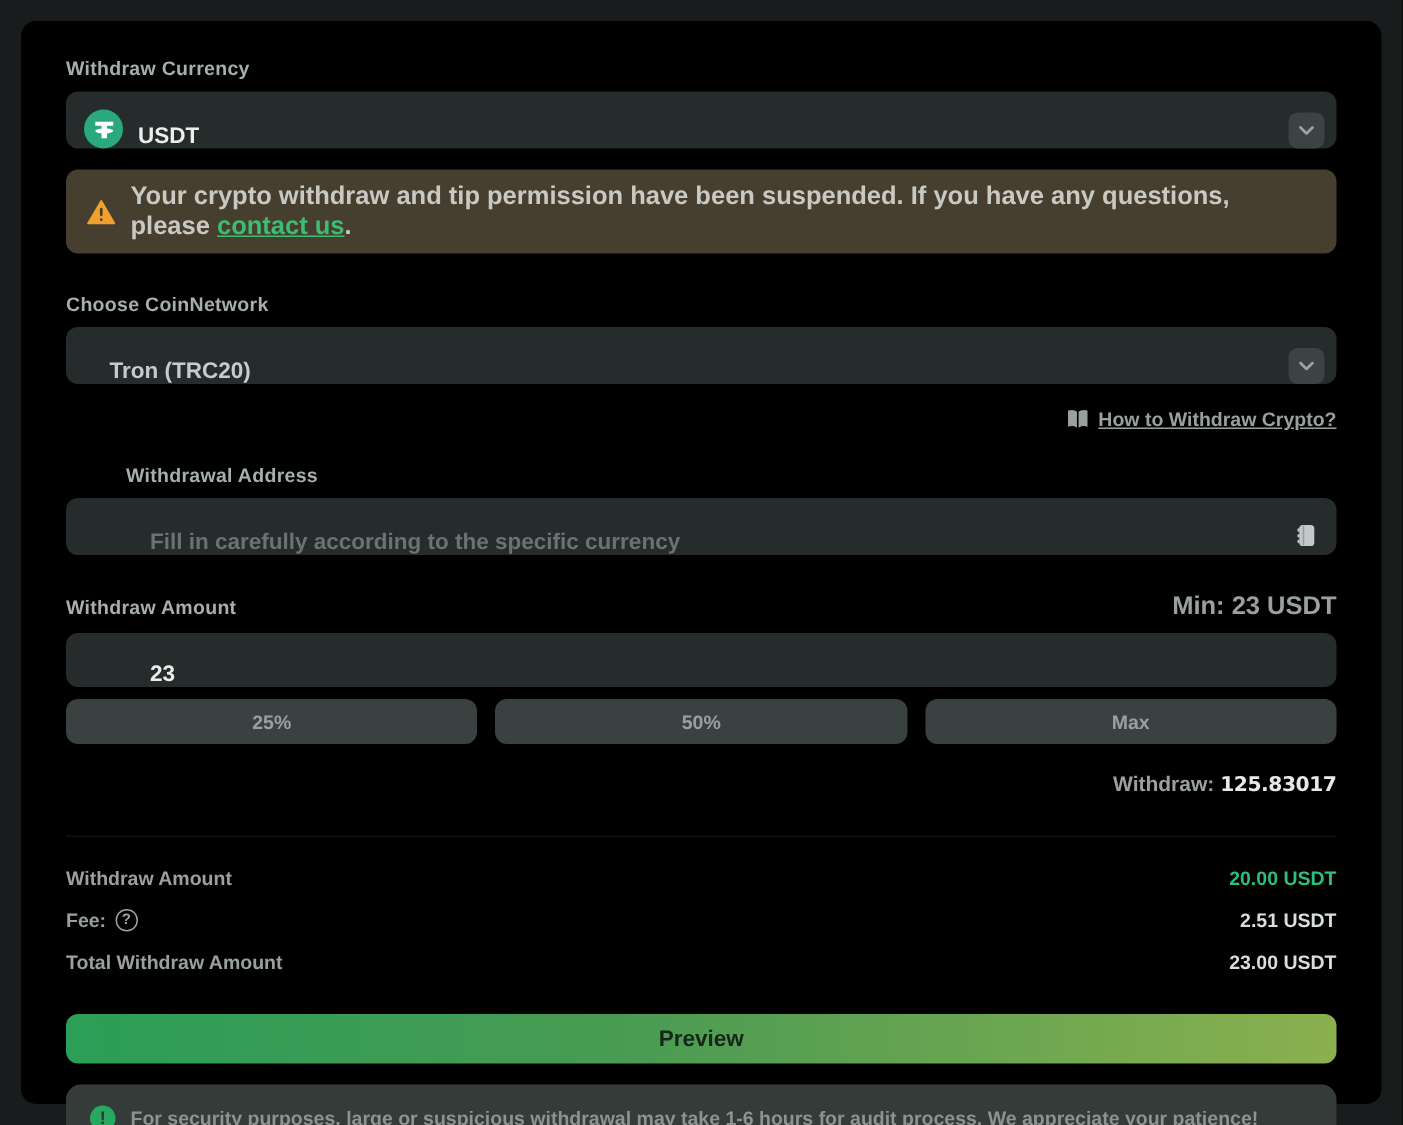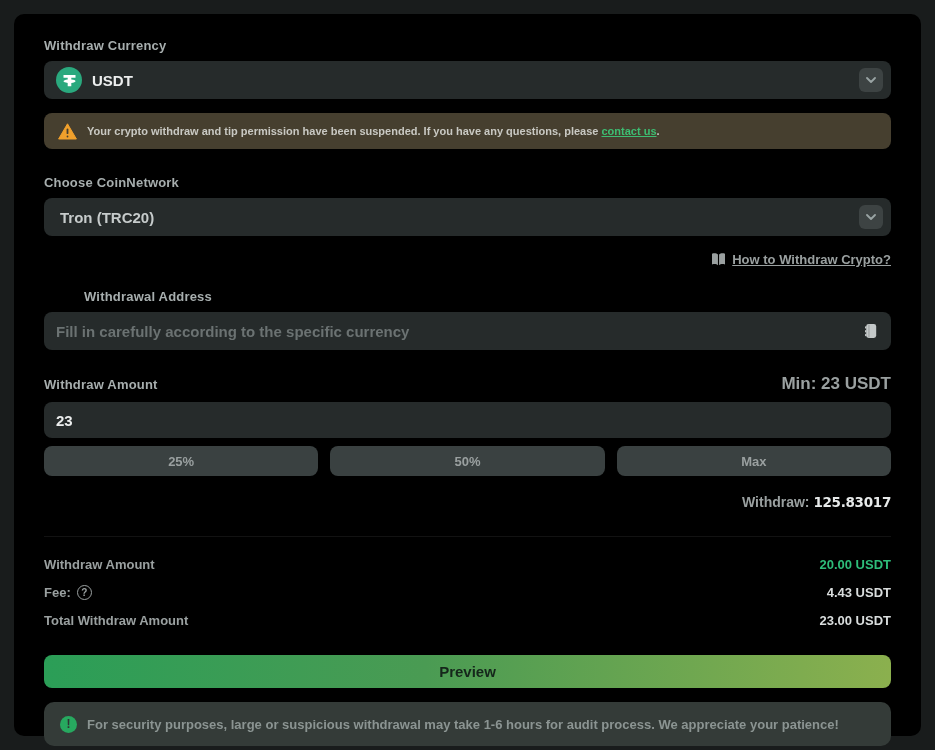--- a/index.html
+++ b/index.html
@@ -10,49 +10,49 @@
     font-weight:bold;
     overflow:hidden;
   }
   .card {
     position:absolute; left:14px; top:14px; width:907px; height:722px;
     background:#000000; border-radius:10px; padding:24px 30px;
   }
   .field-label { font-size:13px; color:#a7aeae; letter-spacing:.2px; }
   .select-box, .text-input-wrap {
     margin-top:8px; height:38px; background:#262b2b; border-radius:8px;
-    display:flex; align-items:center; padding:0 8px 0 12px; cursor:pointer;
+    display:flex; align-items:flex-end; padding:0 8px 0 12px; cursor:pointer;
   }
   .coin-circle {
     width:26px; height:26px; border-radius:50%; background:#2aa97e;
     display:flex; align-items:center; justify-content:center; flex:none;
   }
   .select-value { font-size:15px; color:#eceeee; margin-left:10px; }
-  .select-value.dim { color:#c6cbcb; margin-left:4px; }
+  .select-value.dim { color:#c6cbcb; margin-left:17px; }
   .spacer { flex:1; }
   .chev-btn {
     width:24px; height:24px; border-radius:6px; background:#3d4343;
     display:flex; align-items:center; justify-content:center; flex:none; cursor:pointer;
   }
   .warning-banner {
     margin-top:14px; min-height:36px; background:#463f2f; border-radius:8px;
     display:flex; align-items:center; padding:8px 14px;
-    font-size:11px; color:#c9c9c3;
+    font-size:17px; color:#c9c9c3;
   }
   .warning-banner .txt { margin-left:10px; }
   .link-green { color:#3dbd72; text-decoration:underline; cursor:pointer; }
   .section-gap { margin-top:26px; }
   .help-row { margin-top:16px; display:flex; justify-content:flex-end; align-items:center; }
   .help-link {
     font-size:13px; color:#9aa0a0; text-decoration:underline; cursor:pointer;
     display:flex; align-items:center; gap:6px;justify-content:center;
   }
   .addr-input {
     flex:1; background:transparent; border:none; outline:none;
-    font-family:inherit; font-weight:bold; font-size:15px; color:#eceeee;
+    font-family:inherit; font-weight:bold; font-size:15px; color:#eceeee;margin-left:44px;
   }
   .addr-input::placeholder { color:#6b7272; font-weight:bold; }
   .icon-btn { width:26px; height:26px; border-radius:6px; display:flex; align-items:center; justify-content:center; cursor:pointer; flex:none; }
   .amount-header { margin-top:24px; display:flex; justify-content:space-between; align-items:center; }
   .min-note { font-size:17px; color:#9aa0a0; }
   .qbtn-row { margin-top:8px; display:flex; gap:12px; }
   .qbtn {
     flex:1; height:30px; background:#3a4141; border:none; border-radius:8px;
     color:#9aa0a0; font-family:inherit; font-weight:bold; font-size:13px; cursor:pointer;
   }
@@ -176,21 +176,21 @@
   <div class="summary">
     <div class="summary-row">
       <span class="lbl">Withdraw Amount</span>
       <span class="val green">20.00 USDT</span>
     </div>
     <div class="summary-row">
       <span class="lbl">
         <span>Fee:</span>
         <span class="q-circle">?</span>
       </span>
-      <span class="val">4.43 USDT</span>
+      <span class="val">2.51 USDT</span>
     </div>
     <div class="summary-row">
       <span class="lbl">Total Withdraw Amount</span>
       <span class="val">23.00 USDT</span>
     </div>
   </div>
 
   <button class="preview-btn">Preview</button>
 
   <div class="note-bar">

